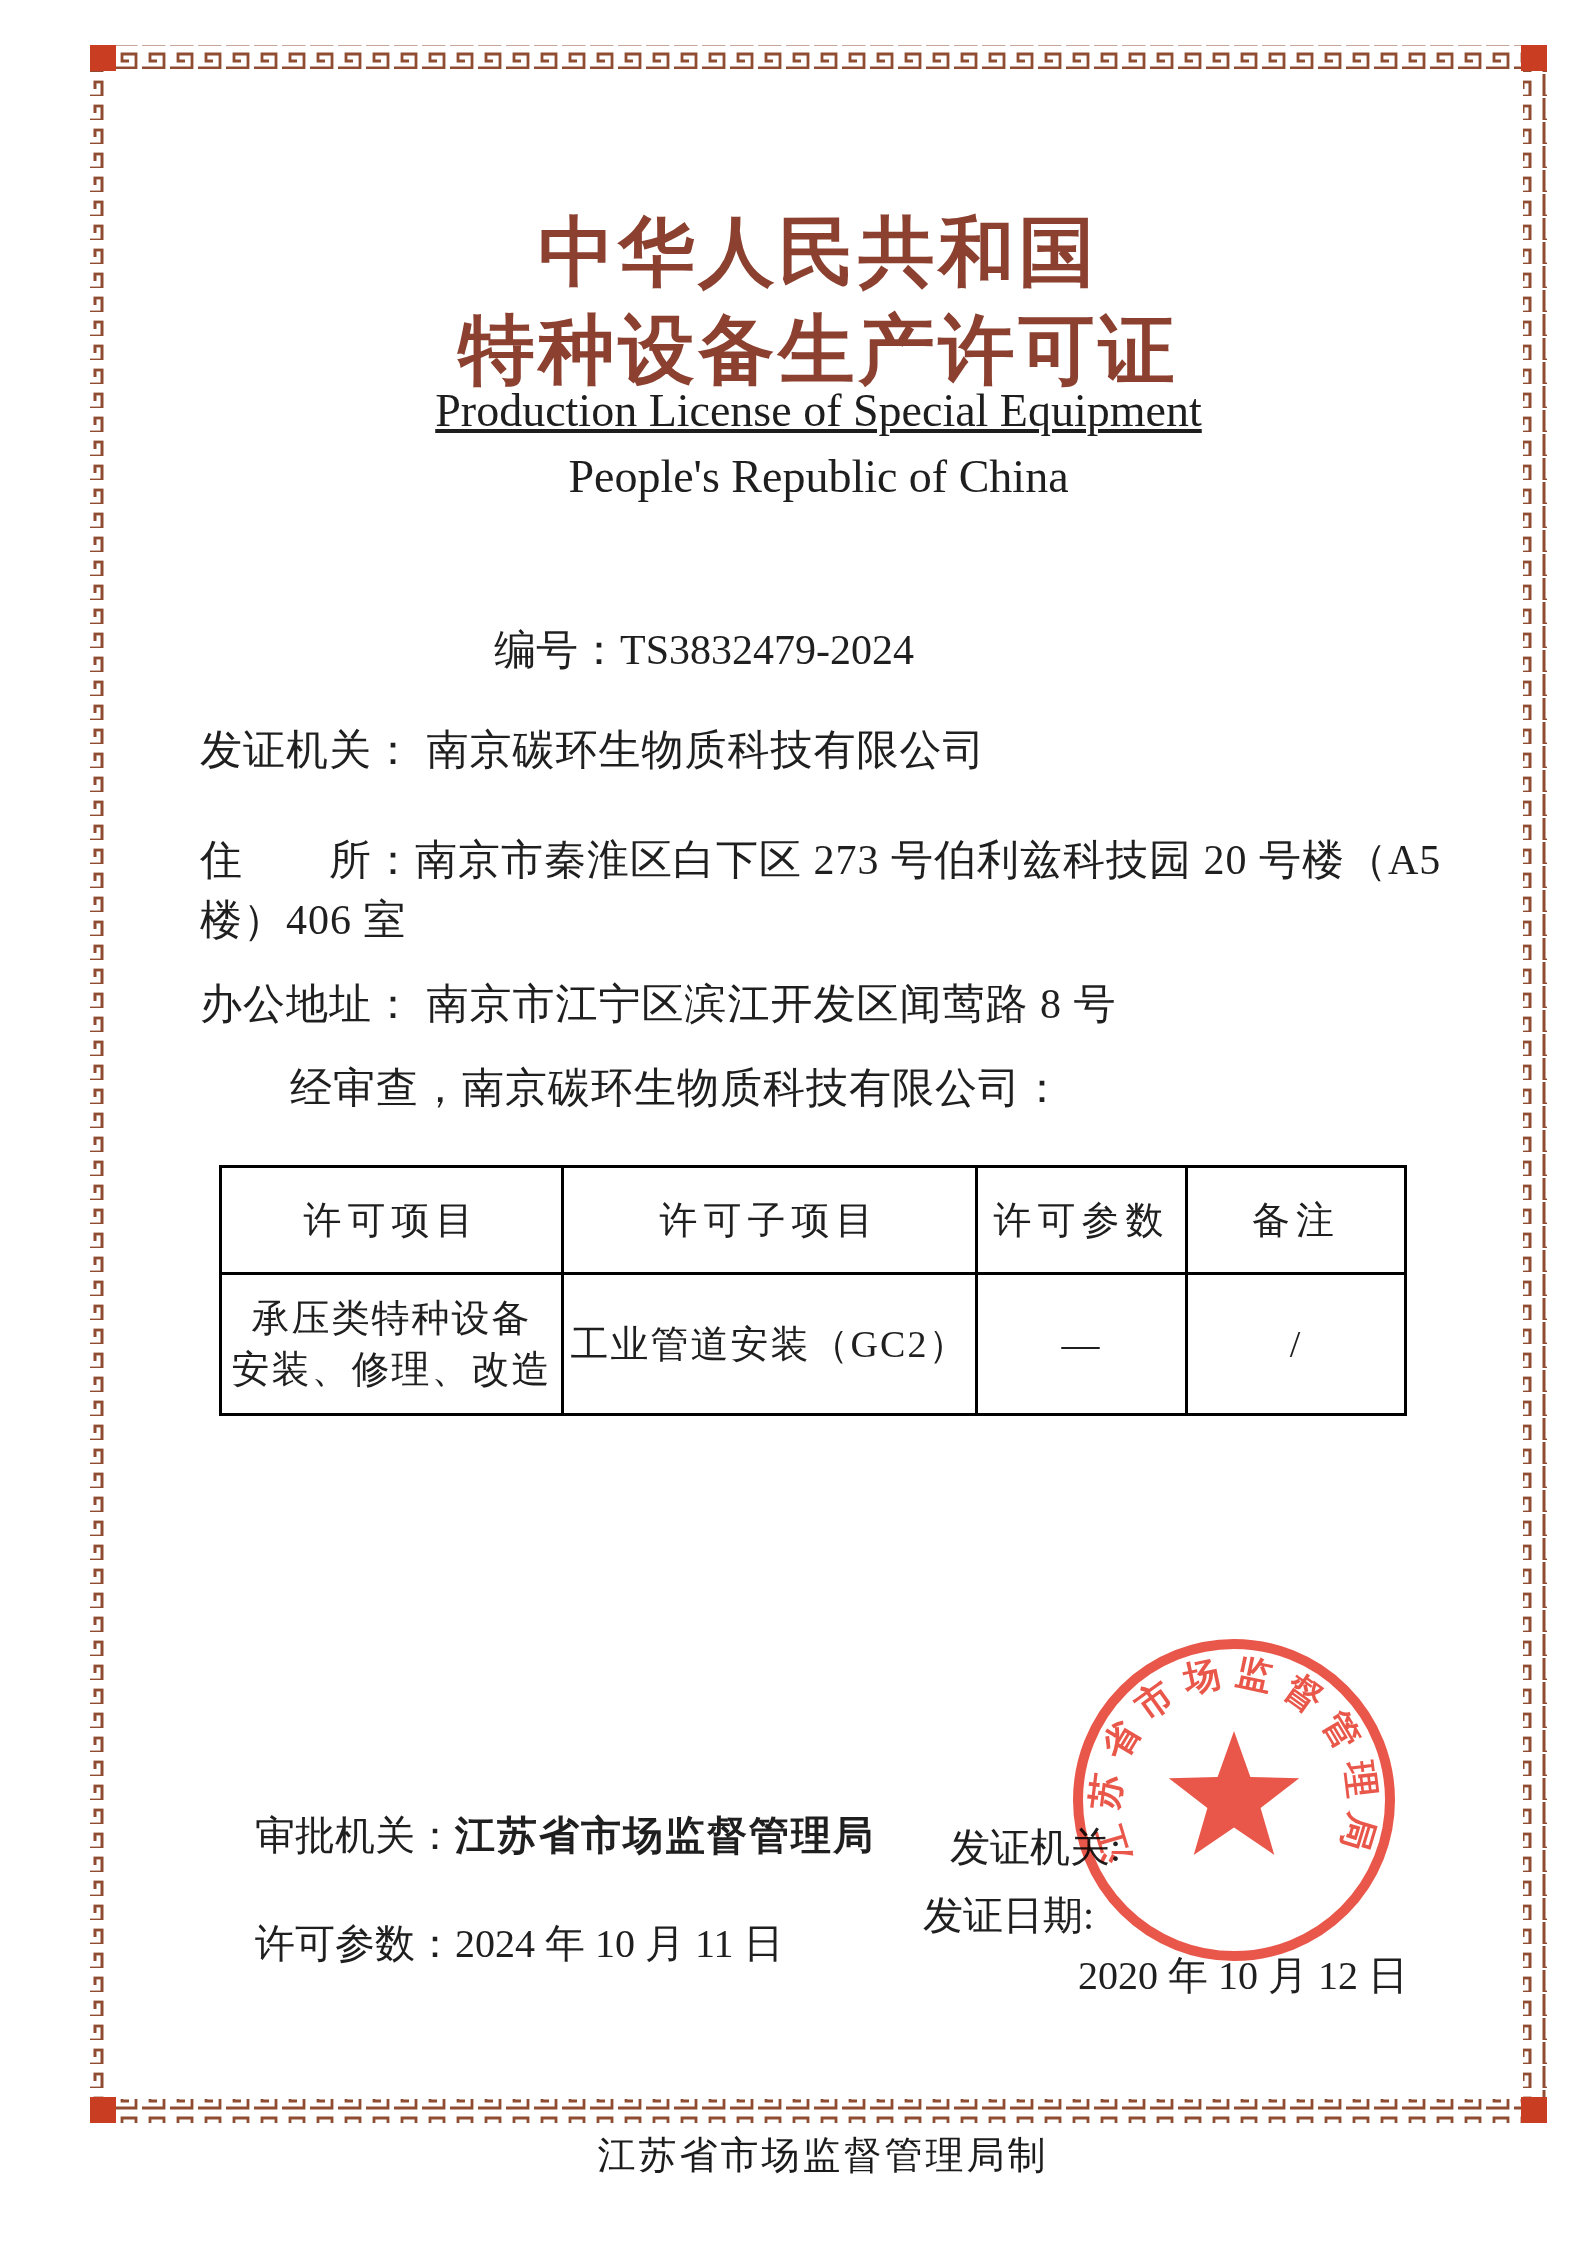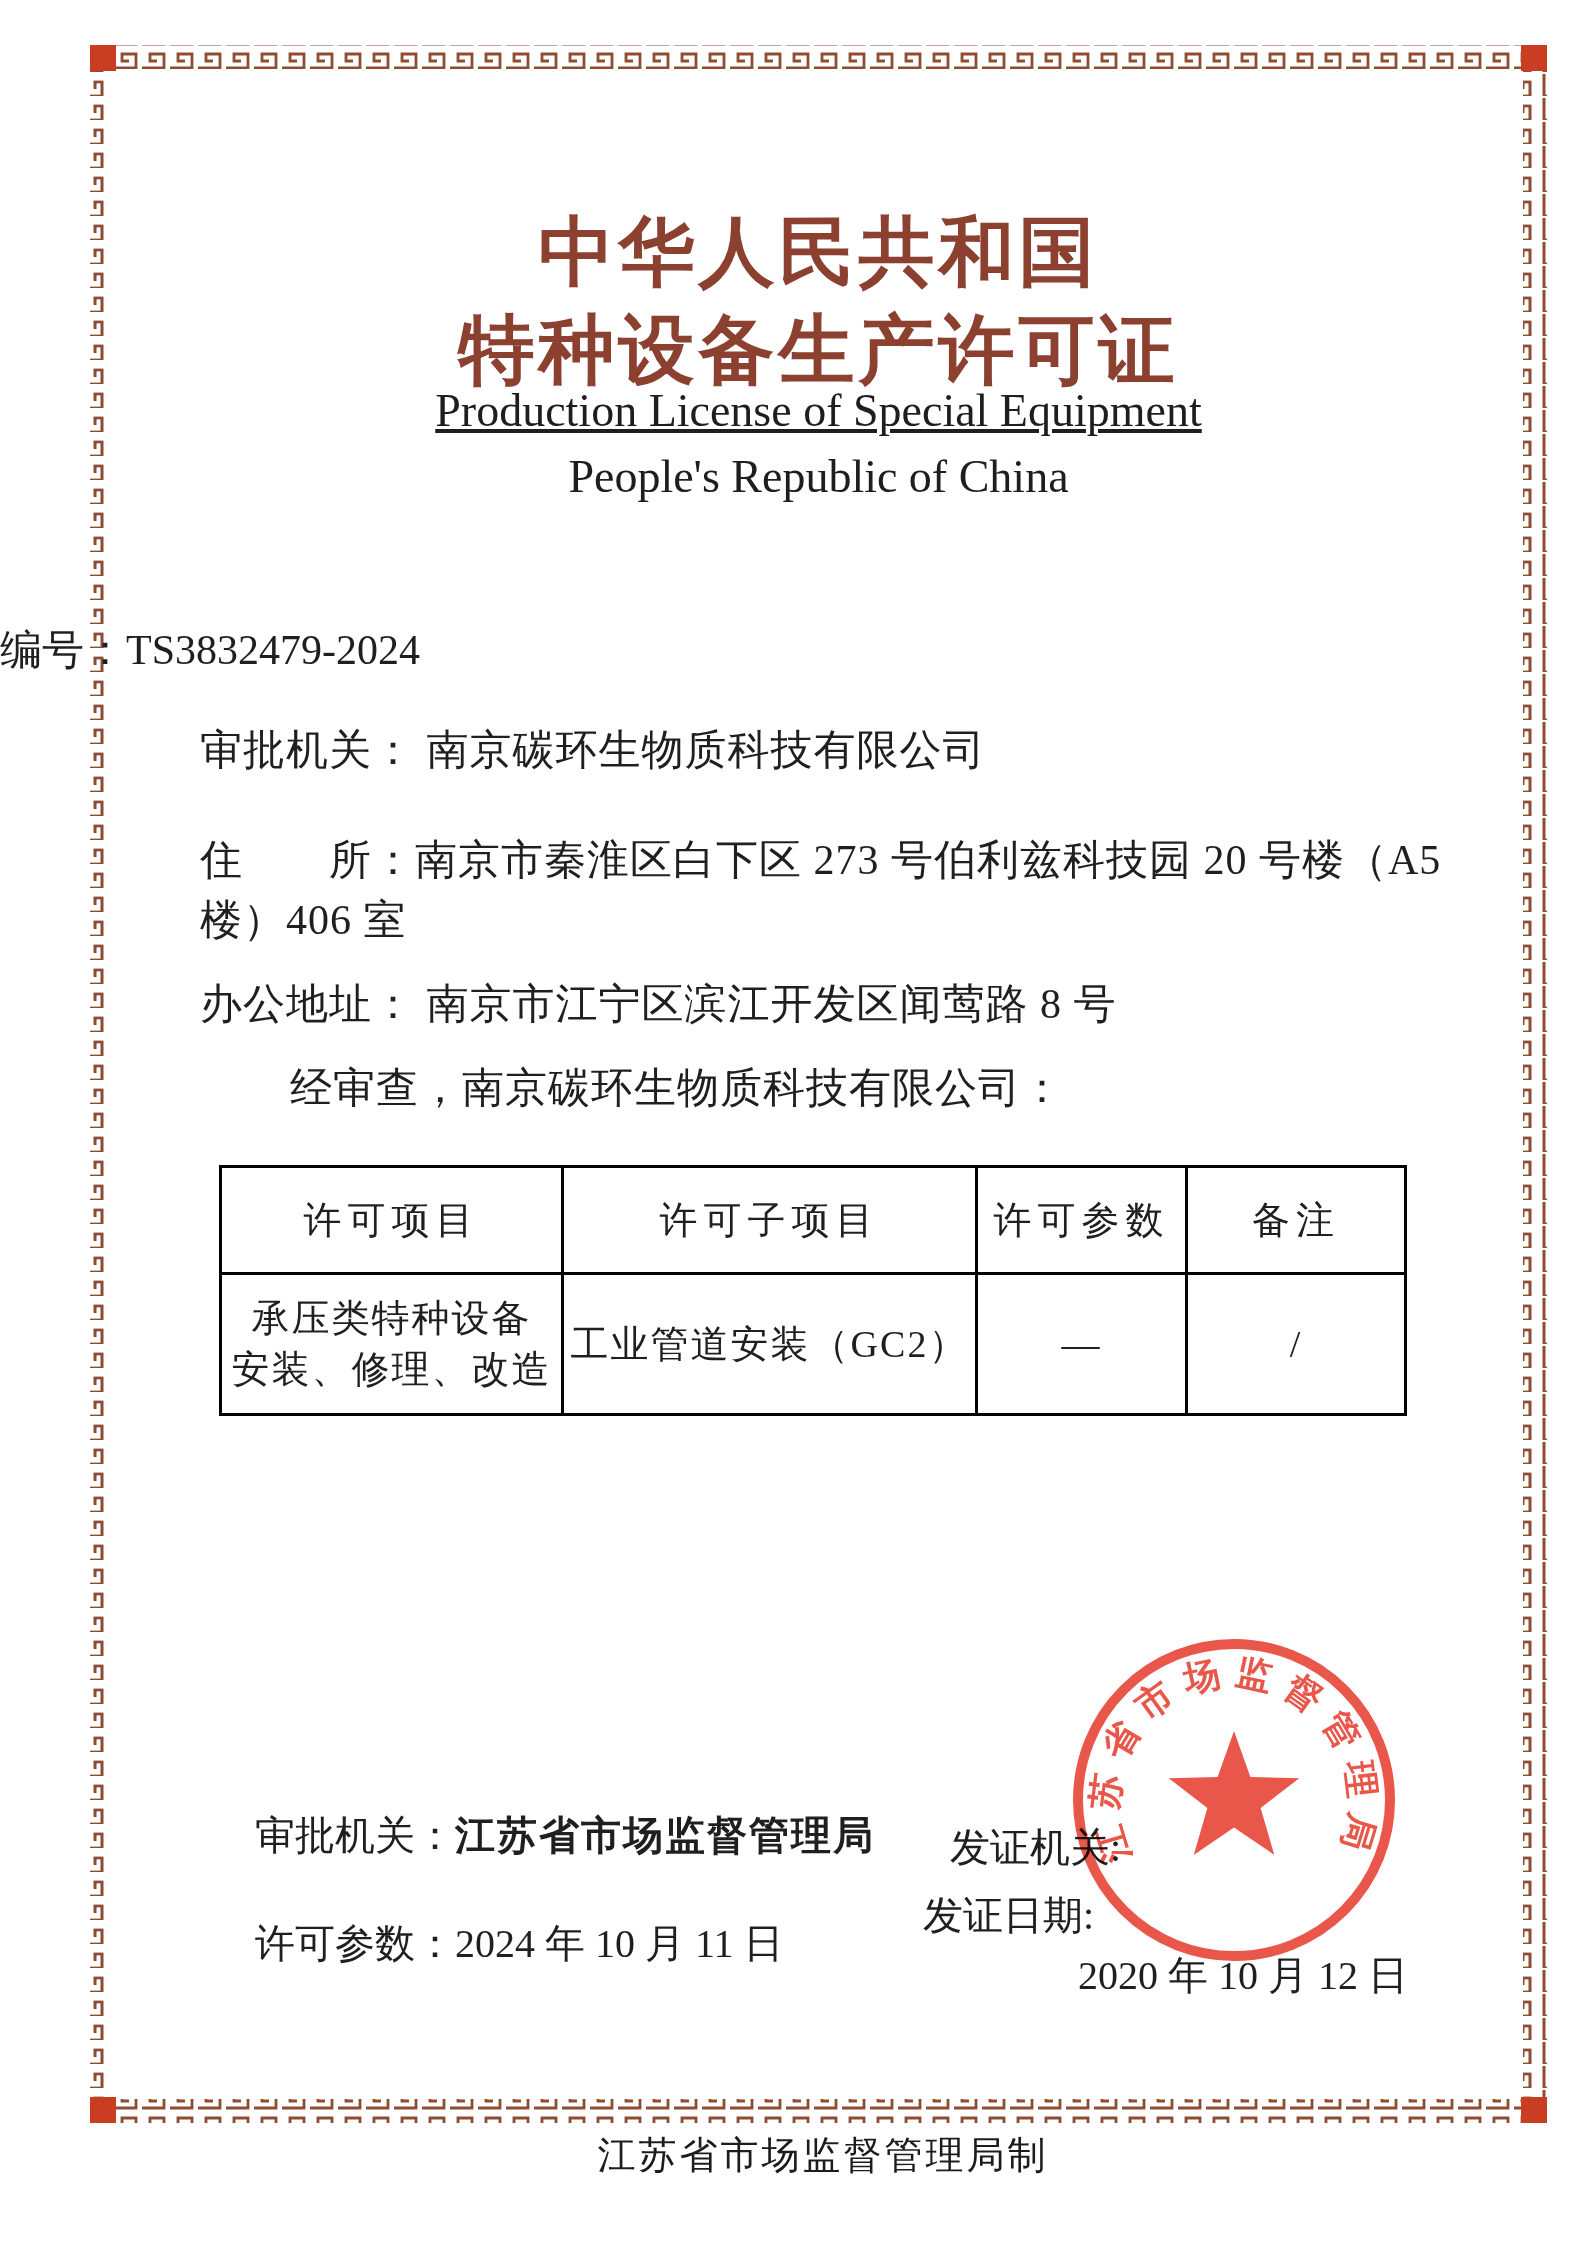--- a/index.html
+++ b/index.html
@@ -18,21 +18,21 @@
     font-family:"Liberation Sans","DejaVu Sans",sans-serif;
     font-weight:bold;font-size:76px;letter-spacing:4px;
     color:#8c4030;white-space:nowrap;
   }
   .title-en{
     left:90px;width:1457px;text-align:center;
     font-size:46px;color:#1e1e1e;white-space:nowrap;
   }
   
   .license-no{
-    left:0;width:1408px;text-align:left;
+    left:0;width:1408px;text-align:center;
     font-size:42px;white-space:nowrap;color:#1f1f1f;
   }
   
   .field-line{
     left:200px;font-size:42px;white-space:nowrap;color:#1f1f1f;
     letter-spacing:1px;
   }
   .note-line{left:290px;}
   
   .license-table{
@@ -84,21 +84,21 @@
     <rect x="1521" y="2097" width="26" height="26" fill="#c93d22"></rect>
   </svg>
 
   <div class="abs title-cn" style="top:202px;">中华人民共和国</div>
   <div class="abs title-cn" style="top:300px;">特种设备生产许可证</div>
   <div class="abs title-en" style="top:384px;text-decoration:underline;">Production License of Special Equipment</div>
   <div class="abs title-en" style="top:450px;">People's Republic of China</div>
 
   <div class="abs license-no" style="top:622px;">编号：TS3832479-2024</div>
 
-  <div class="abs field-line" style="top:722px;">审批机关： 南京碳环生物质科技有限公司</div>
+  <div class="abs field-line" style="top:722px;">发证机关： 南京碳环生物质科技有限公司</div>
   <div class="abs field-line" style="top:832px;">住　　所：南京市秦淮区白下区 273 号伯利兹科技园 20 号楼（A5</div>
   <div class="abs field-line" style="top:892px;">楼）406 室</div>
   <div class="abs field-line" style="top:976px;">办公地址： 南京市江宁区滨江开发区闻莺路 8 号</div>
   <div class="abs field-line note-line" style="top:1060px;">经审查，南京碳环生物质科技有限公司：</div>
 
   <table class="abs license-table">
     <colgroup>
       <col style="width:342px">
         <col style="width:414px">
         <col style="width:210px">

